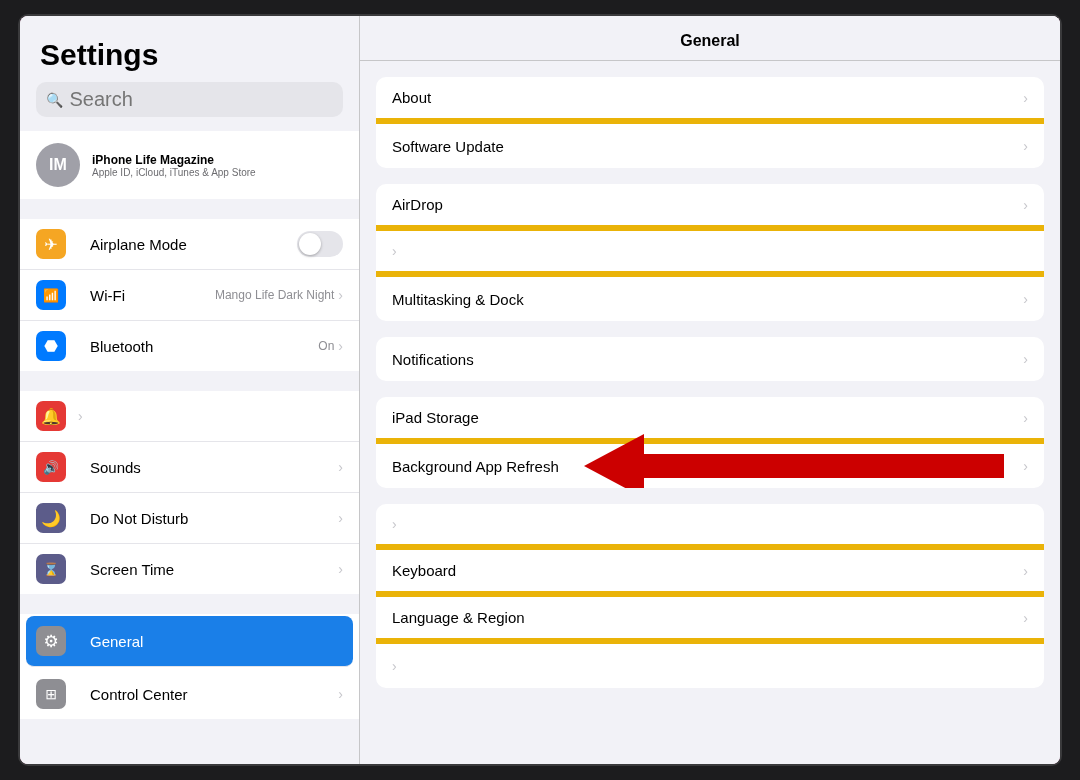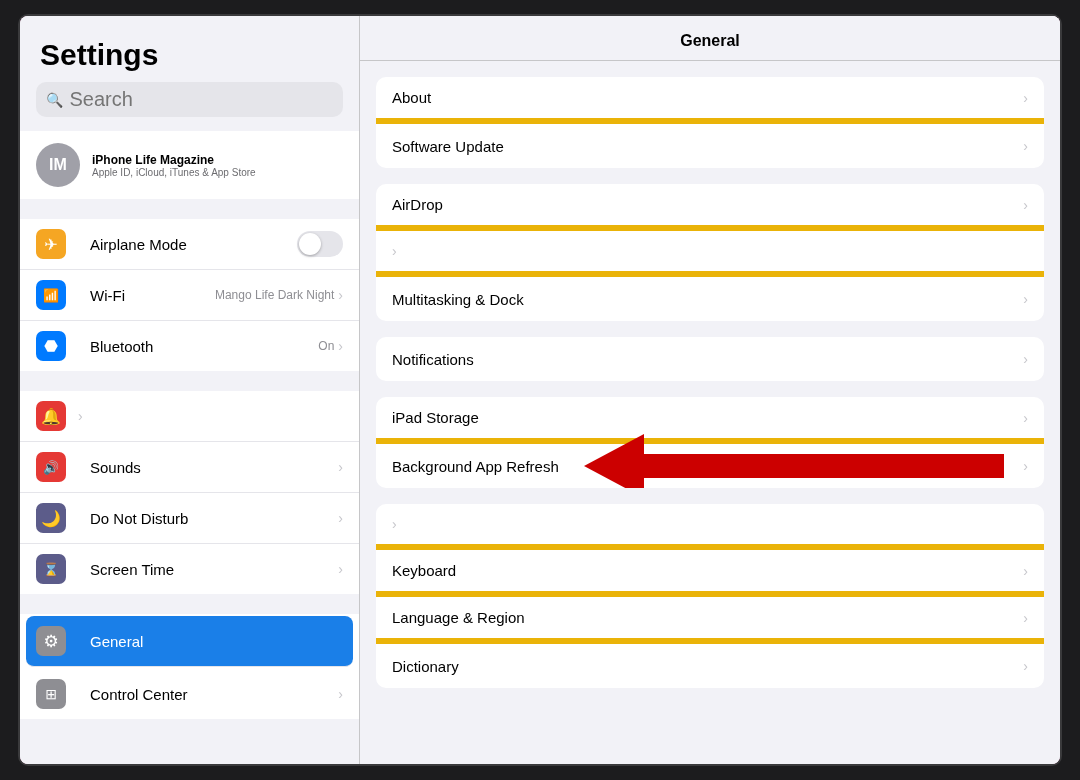--- a/index.html
+++ b/index.html
@@ -347,20 +347,19 @@
         </div>
         <div class="content-row">
           <span class="content-label">Keyboard</span>
           <span class="chevron">›</span>
         </div>
         <div class="content-row">
           <span class="content-label">Language &amp; Region</span>
           <span class="chevron">›</span>
         </div>
         <div class="content-row">
-          <span class="content-label">Dictionary</span>
           <span class="chevron">›</span>
         </div>
       </div>
     </div>
 
   </div>
 </div>
 
 </body></html>

